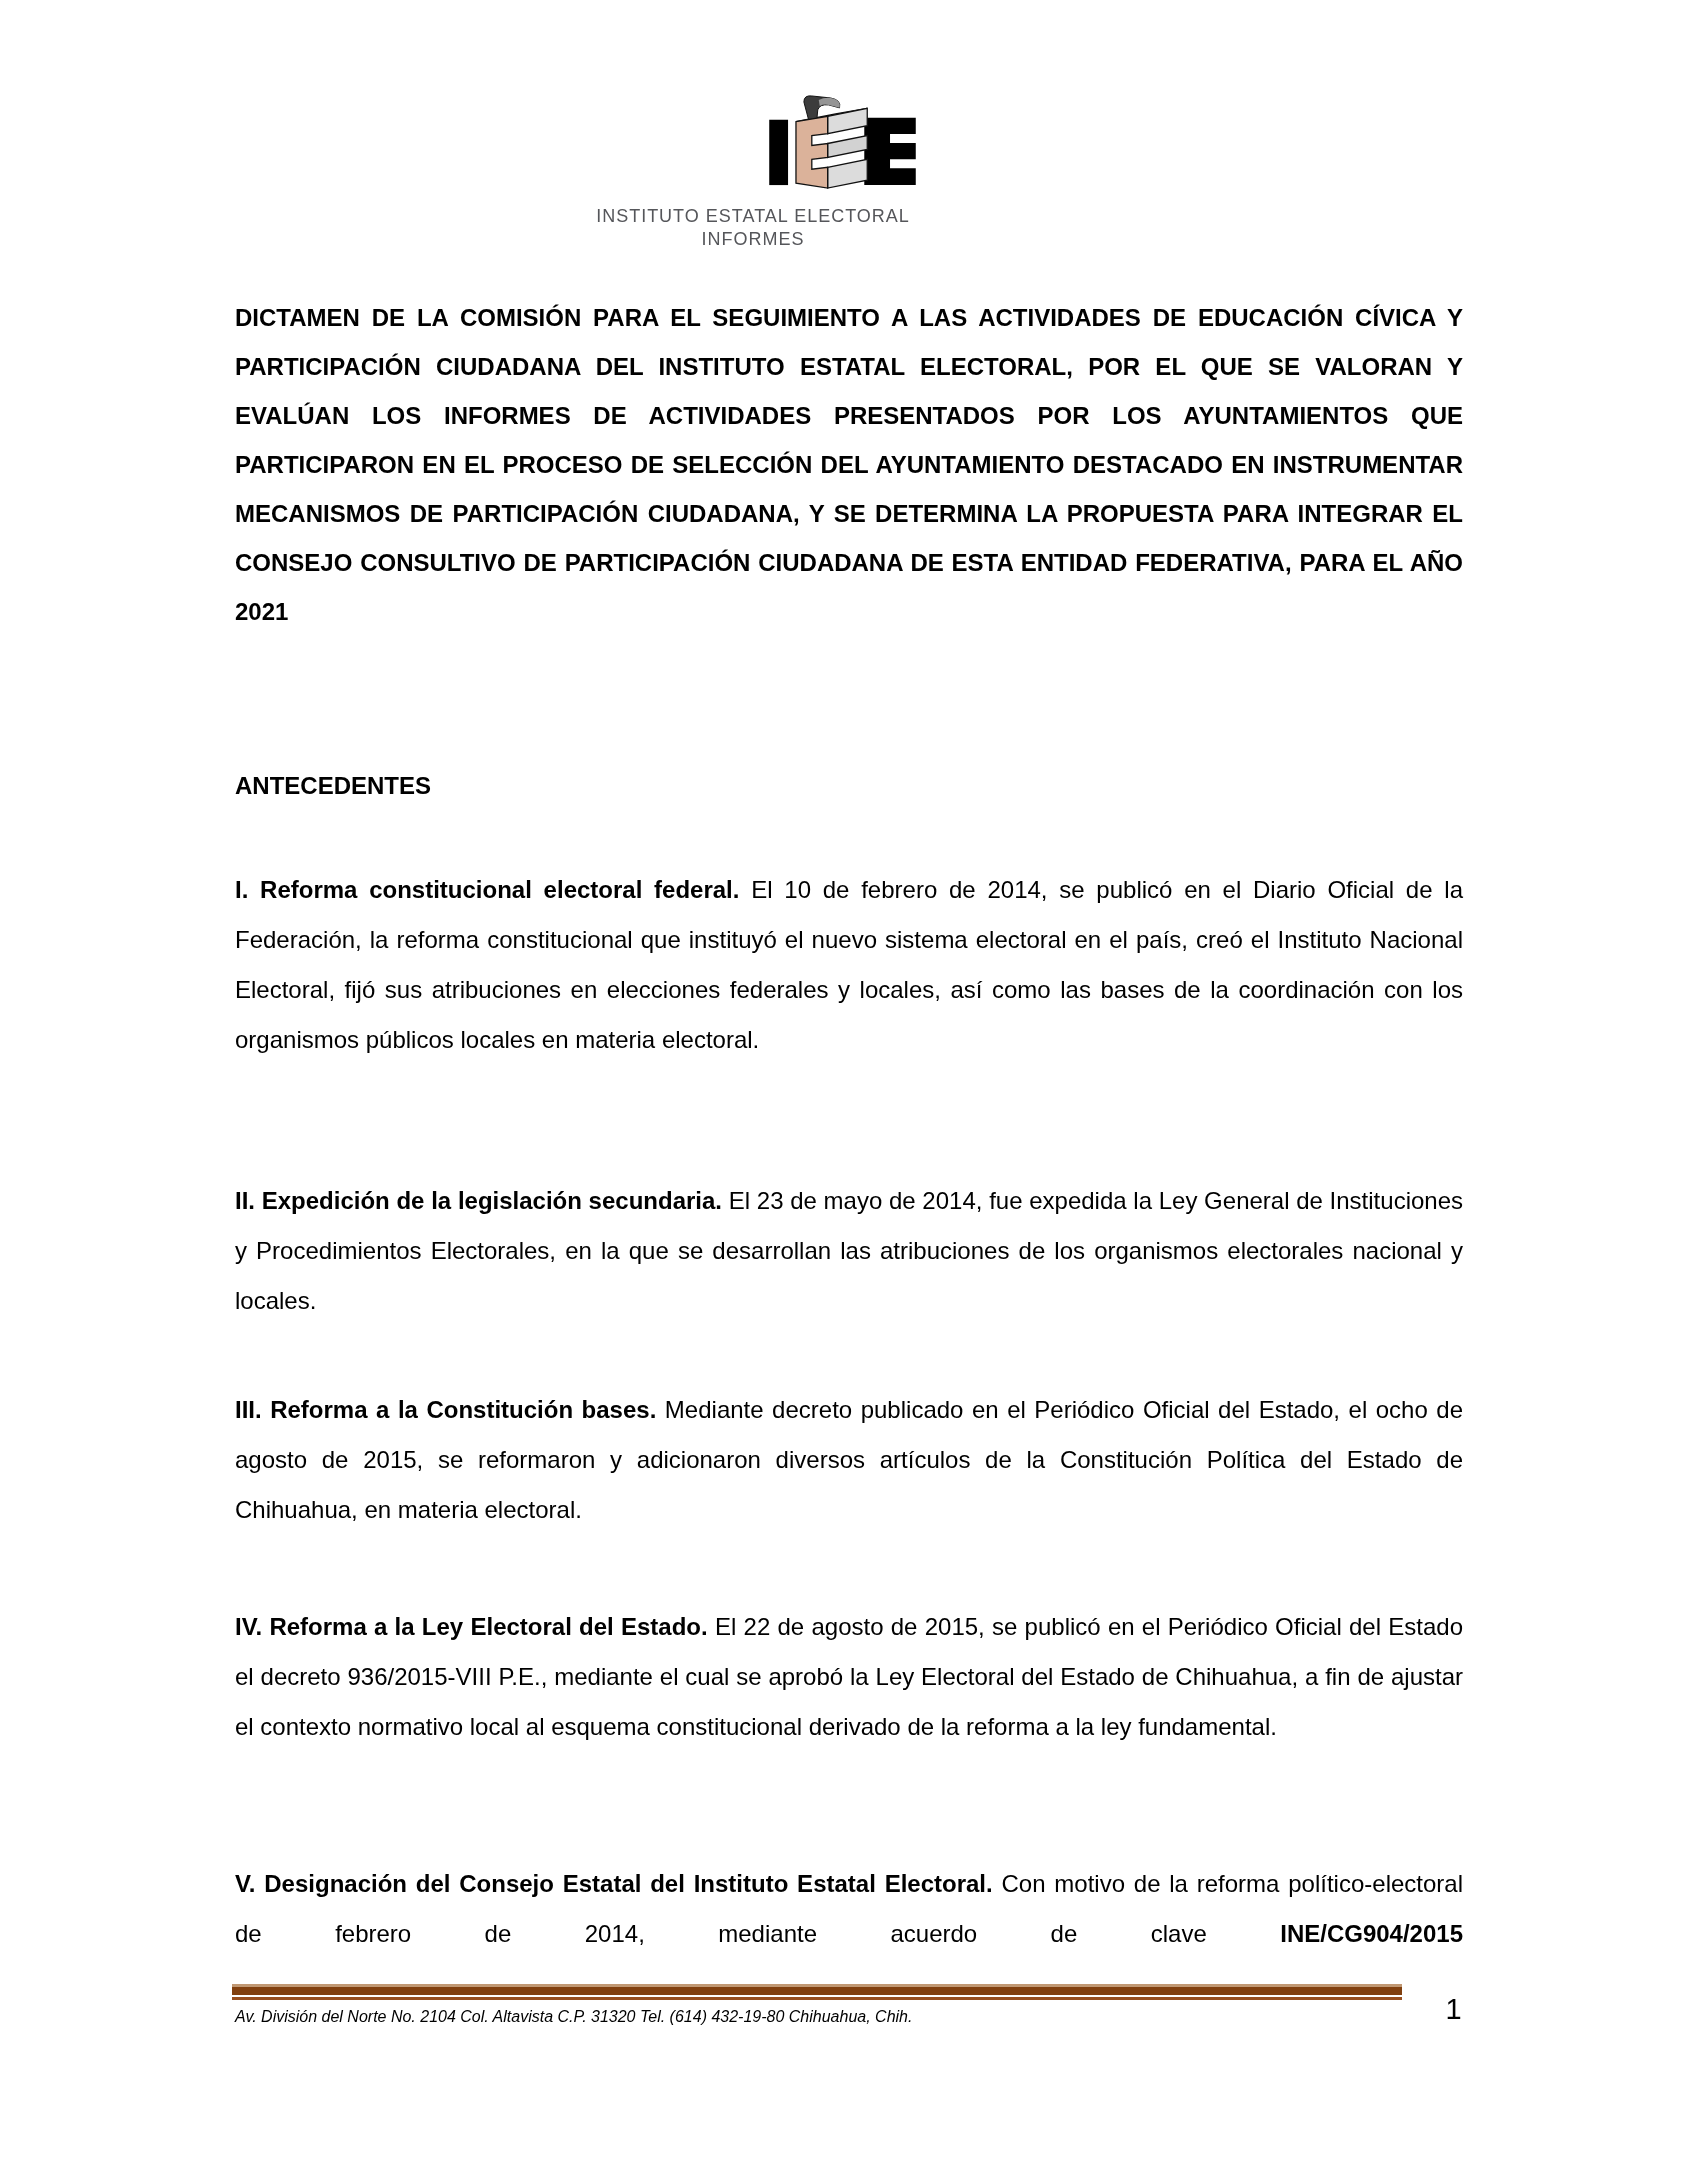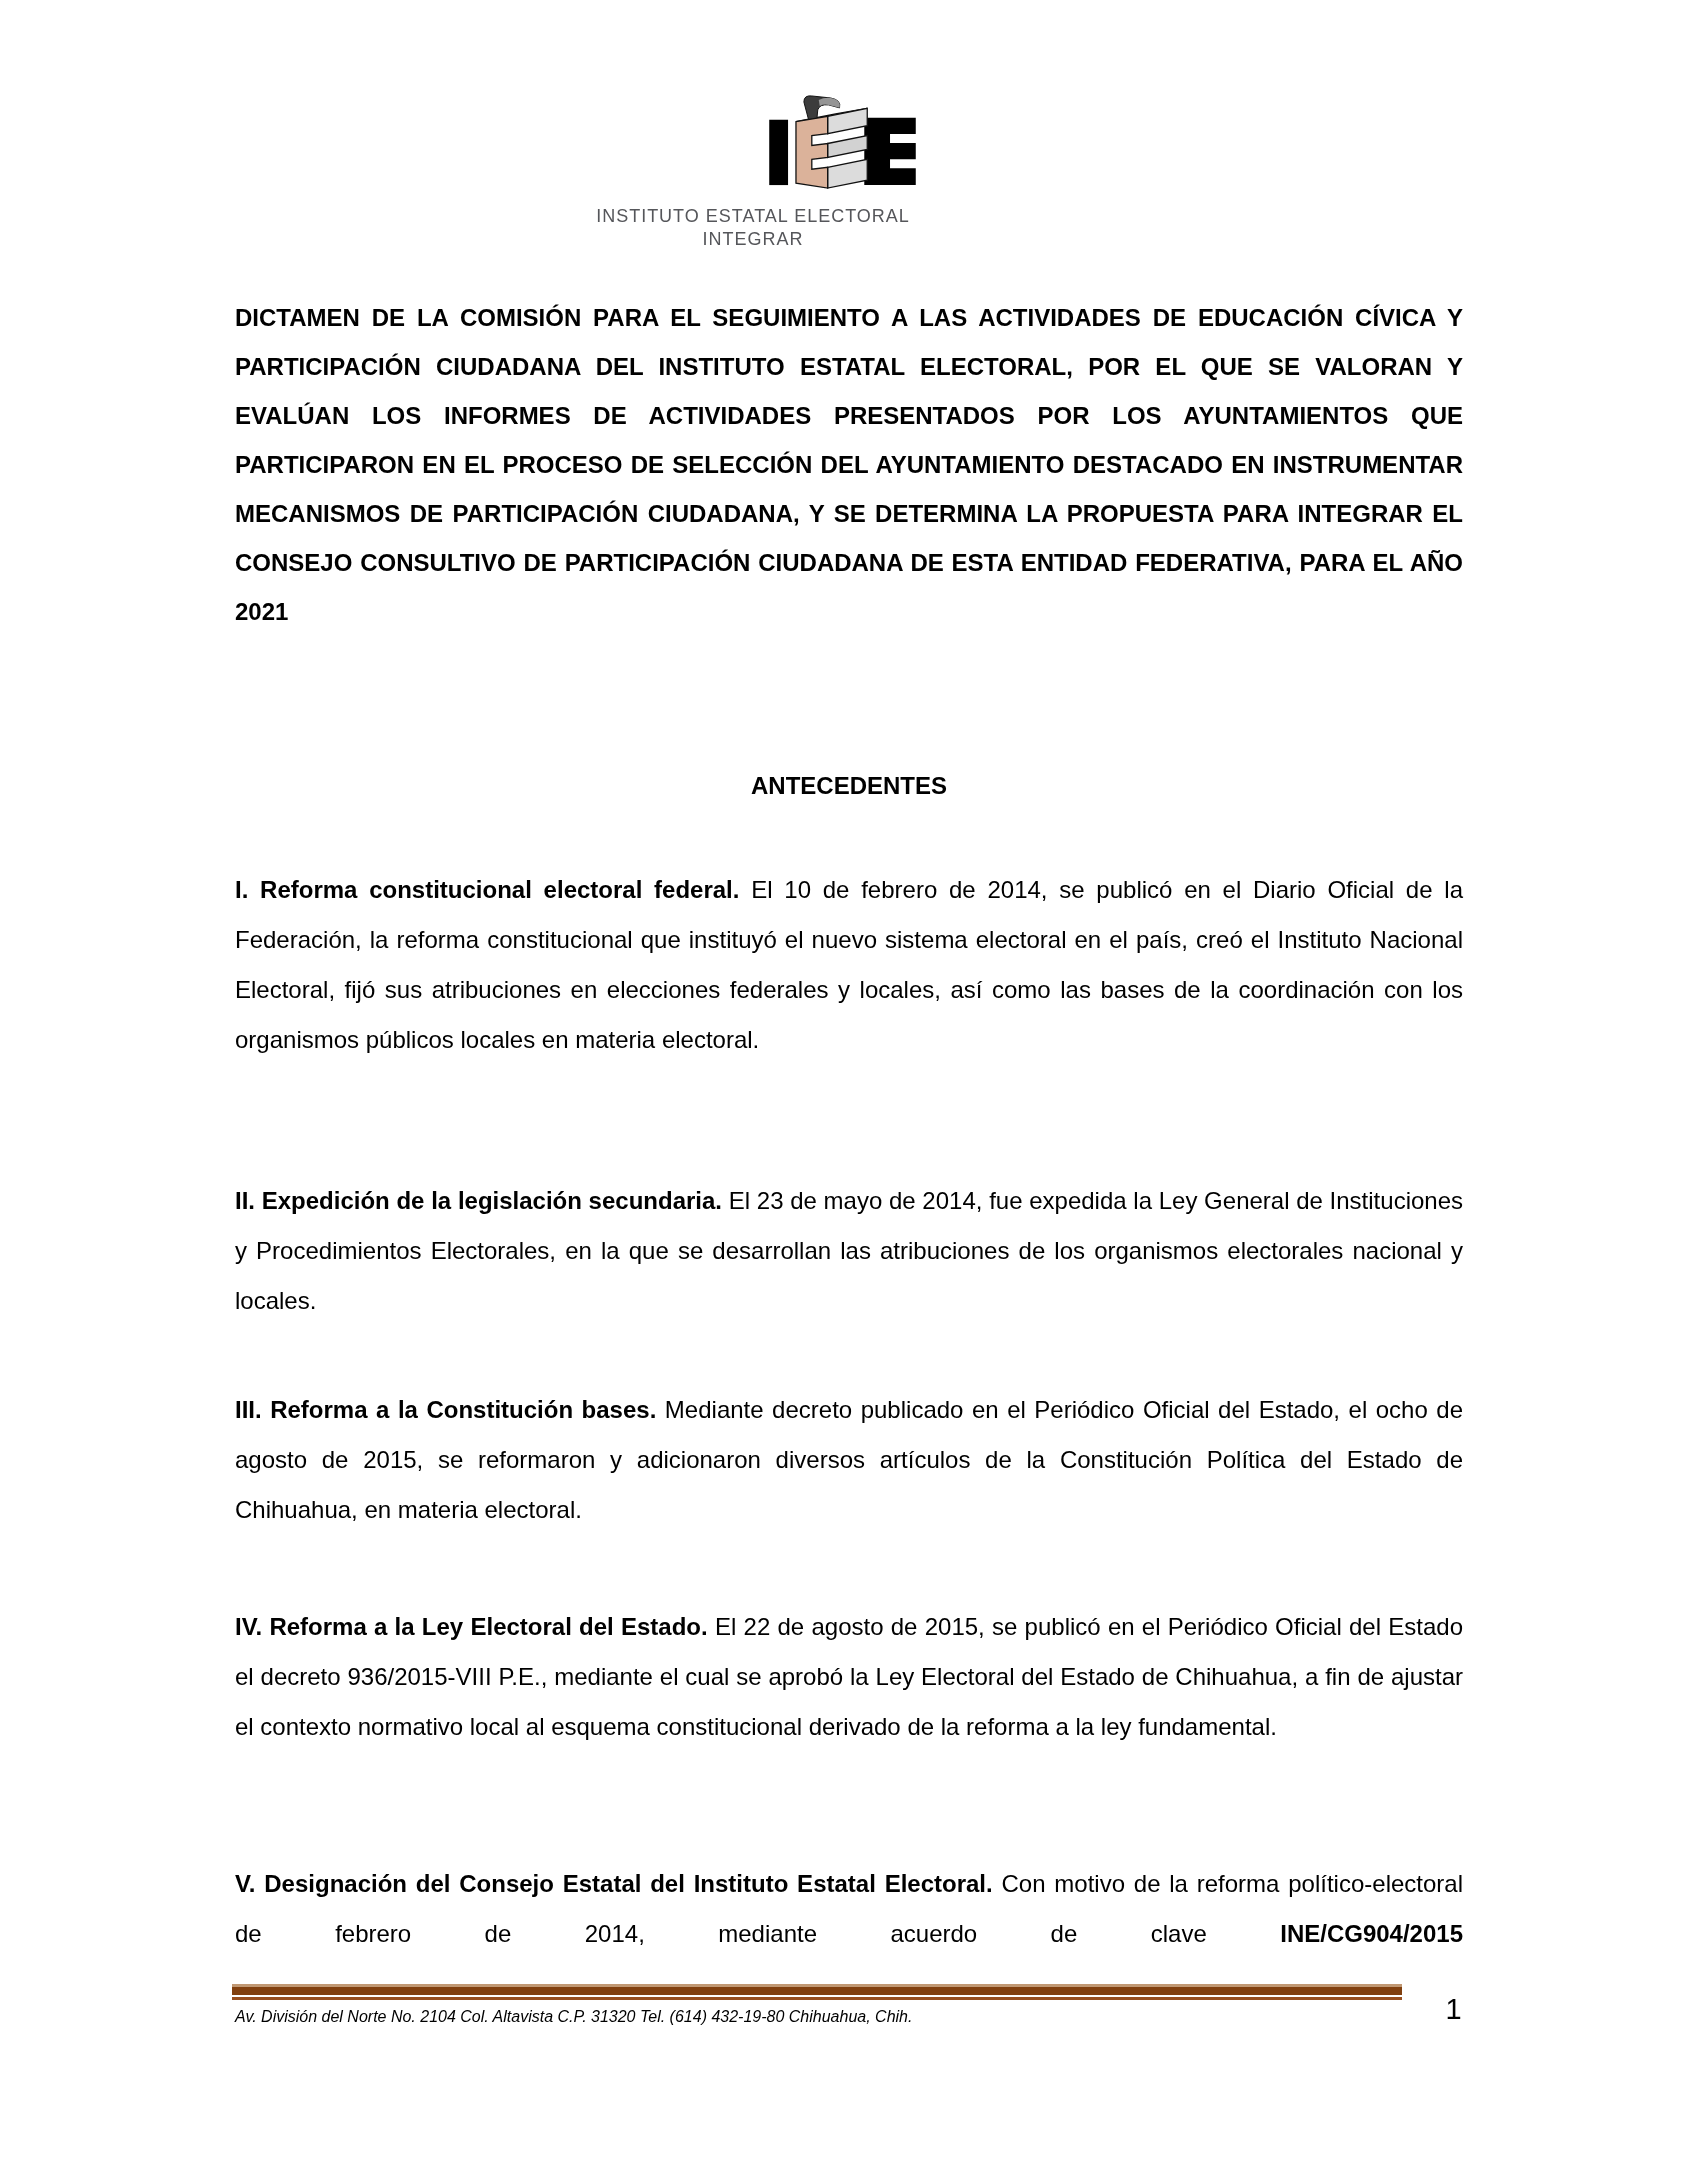--- a/index.html
+++ b/index.html
@@ -43,21 +43,21 @@
     text-align: justify;
     margin: 0;
   }
   .section-heading {
     position: absolute;
     left: 235px; top: 761px;
     width: 1228px;
     font-size: 24px;
     font-weight: 700;
     line-height: 49px;
-    text-align: center;
+    text-align: left;
     margin: 0;
   }
   .para {
     position: absolute;
     left: 235px;
     width: 1228px;
     font-size: 24px;
     line-height: 50px;
     text-align: justify;
     margin: 0;
@@ -113,21 +113,21 @@
       <path d="M63,4 Q74,6 72,14 L61,11 Q56,10 52,12 L51,6 Q57,3 63,4 Z" fill="#959595"></path>
 
       <polygon points="60,22.5 100,14.5 100,32 60,40" fill="#dcdcdc" stroke="#111111" stroke-width="1.3"></polygon>
       <polygon points="60,50 100,42 100,56 60,64" fill="#d2d2d2" stroke="#111111" stroke-width="1.3"></polygon>
       <polygon points="60,74 100,66 100,87 60,95" fill="#dcdcdc" stroke="#111111" stroke-width="1.3"></polygon>
 
       <path d="M28,28 L60,22.5 L60,40 L44,42 L44,52 L60,50 L60,64 L44,66 L44,76 L60,74 L60,95 L28,90 Z" fill="#dbb29a" stroke="#111111" stroke-width="1.3"></path>
     </svg>
     <div class="logo-caption">
       <div>INSTITUTO ESTATAL ELECTORAL</div>
-      <div>INTEGRAR</div>
+      <div>INFORMES</div>
     </div>
   </div>
 
   <p class="doc-title">DICTAMEN DE LA COMISIÓN PARA EL SEGUIMIENTO A LAS ACTIVIDADES DE EDUCACIÓN CÍVICA Y PARTICIPACIÓN CIUDADANA DEL INSTITUTO ESTATAL ELECTORAL, POR EL QUE SE VALORAN Y EVALÚAN LOS INFORMES DE ACTIVIDADES PRESENTADOS POR LOS AYUNTAMIENTOS QUE PARTICIPARON EN EL PROCESO DE SELECCIÓN DEL AYUNTAMIENTO DESTACADO EN INSTRUMENTAR MECANISMOS DE PARTICIPACIÓN CIUDADANA, Y SE DETERMINA LA PROPUESTA PARA INTEGRAR EL CONSEJO CONSULTIVO DE PARTICIPACIÓN CIUDADANA DE ESTA ENTIDAD FEDERATIVA, PARA EL AÑO 2021</p>
 
   <p class="section-heading">ANTECEDENTES</p>
 
   <p class="para" style="top:865px"><b>I. Reforma constitucional electoral federal. </b><span>El 10 de febrero de 2014, se publicó en el Diario Oficial de la Federación, la reforma constitucional que instituyó el nuevo sistema electoral en el país, creó el Instituto Nacional Electoral, fijó sus atribuciones en elecciones federales y locales, así como las bases de la coordinación con los organismos públicos locales en materia electoral.</span></p>
 
   <p class="para" style="top:1176px"><b>II. Expedición de la legislación secundaria. </b><span>El 23 de mayo de 2014, fue expedida la Ley General de Instituciones y Procedimientos Electorales, en la que se desarrollan las atribuciones de los organismos electorales nacional y locales.</span></p>

